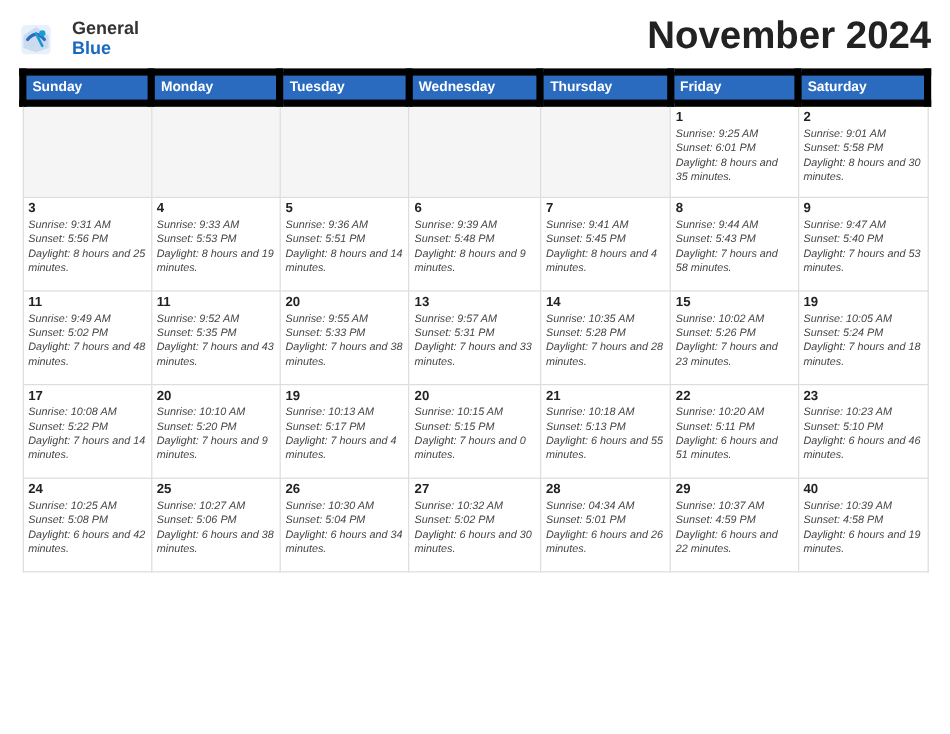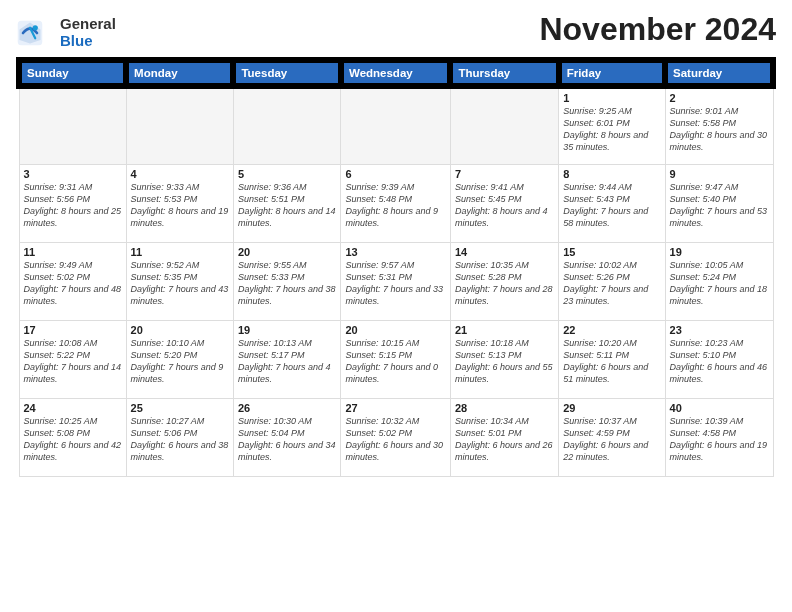--- a/index.html
+++ b/index.html
@@ -334,21 +334,21 @@
           </td>
           <td>
             <span class="day-num">27</span>
             <div class="day-info">Sunrise: 10:32 AM
 Sunset: 5:02 PM
 Daylight: 6 hours
 and 30 minutes.</div>
           </td>
           <td>
             <span class="day-num">28</span>
-            <div class="day-info">Sunrise: 10:34 AM
+            <div class="day-info">Sunrise: 04:34 AM
 Sunset: 5:01 PM
 Daylight: 6 hours
 and 26 minutes.</div>
           </td>
           <td>
             <span class="day-num">29</span>
             <div class="day-info">Sunrise: 10:37 AM
 Sunset: 4:59 PM
 Daylight: 6 hours
 and 22 minutes.</div>

